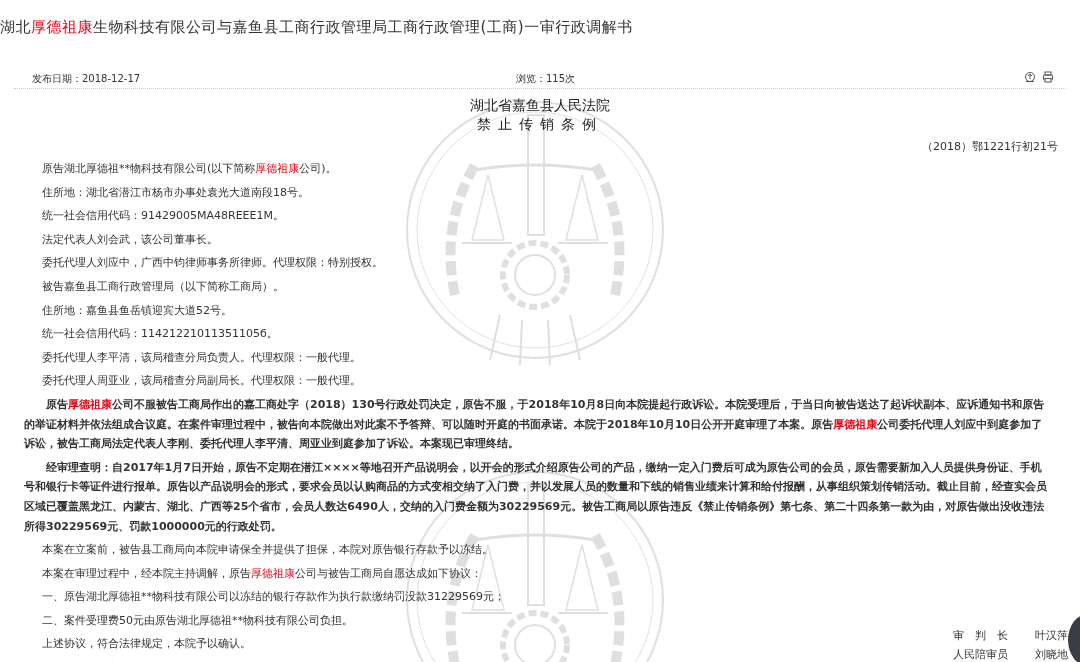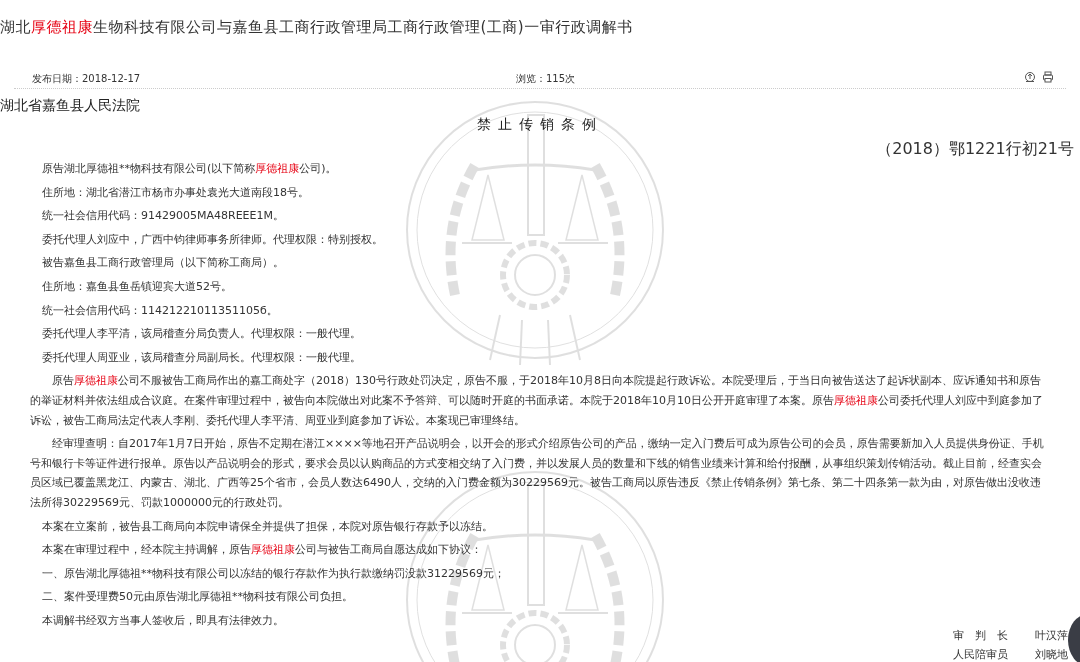--- a/index.html
+++ b/index.html
@@ -22,35 +22,35 @@
   .meta-bar .icons span { display: inline-block; width: 12px; height: 12px; cursor: pointer; }
   .meta-divider {
     position: absolute; top: 88px; left: 14px; width: 1052px; border-top: 1px dotted #ccc;
   }
 
   .watermark { position: absolute; left: 400px; width: 270px; height: 270px; opacity: 0.18; pointer-events: none; }
   .wm1 { top: 95px; }
   .wm2 { top: 465px; }
 
   .court-name {
-    position: absolute; top: 97px; left: 0; width: 1080px; text-align: left; font-size: 14px; color: #222;
+    position: absolute; top: 97px; left: 0; width: 1080px; text-align: center; font-size: 14px; color: #222;
   }
   .doc-type {
     position: absolute; top: 116px; left: 0; width: 1080px; text-align: center; font-size: 14px; color: #222; letter-spacing: 7px;
   }
   .case-no {
-    position: absolute; top: 139px; right: 6px; font-size: 16px; color: #333;
+    position: absolute; top: 139px; right: 22px; font-size: 11px; color: #333;
   }
 
   .body-text {
     position: absolute; top: 155px; left: 38px; width: 1030px; font-size: 11px; color: #333; line-height: 19.6px;
     font-family: "DejaVu Sans", sans-serif;
   }
   .body-text p { margin: 4px; }
-  .body-text .indent { text-indent: 2em; margin-left: -38px; padding-left: 30px; width: 1048px; }
+  .body-text .indent { text-indent: 2em; margin-left: -38px; padding-left: 24px; width: 1048px; font-weight: bold; }
   .hl { color: #e60012; }
 
   .signatures {
     position: absolute; top: 626px; left: 928px; font-size: 11px; color: #333; line-height: 19px;
   }
   .sig-row { display: flex; text-align: right; }
   .sig-role { width: 80px; }
   .sig-name { width: 60px; }
 
   .float-btn {
@@ -118,35 +118,37 @@
 </svg>
 
 <div class="court-name">湖北省嘉鱼县人民法院</div>
 <div class="doc-type">禁止传销条例</div>
 <div class="case-no">（2018）鄂1221行初21号</div>
 
 <div class="body-text">
   <p><span>原告湖北厚德祖**物科技有限公司(以下简称</span><span class="hl">厚德祖康</span><span>公司)。</span></p>
   <p>住所地：湖北省潜江市杨市办事处袁光大道南段18号。</p>
   <p>统一社会信用代码：91429005MA48REEE1M。</p>
+  <p>法定代表人刘会武，该公司董事长。</p>
   <p>委托代理人刘应中，广西中钧律师事务所律师。代理权限：特别授权。</p>
   <p>被告嘉鱼县工商行政管理局（以下简称工商局）。</p>
   <p>住所地：嘉鱼县鱼岳镇迎宾大道52号。</p>
   <p>统一社会信用代码：11421221011351105б。</p>
   <p>委托代理人李平清，该局稽查分局负责人。代理权限：一般代理。</p>
   <p>委托代理人周亚业，该局稽查分局副局长。代理权限：一般代理。</p>
 
   <p class="indent"><span>原告</span><span class="hl">厚德祖康</span><span>公司不服被告工商局作出的嘉工商处字（2018）130号行政处罚决定，原告不服，于2018年10月8日向本院提起行政诉讼。本院受理后，于当日向被告送达了起诉状副本、应诉通知书和原告的举证材料并依法组成合议庭。在案件审理过程中，被告向本院做出对此案不予答辩、可以随时开庭的书面承诺。本院于2018年10月10日公开开庭审理了本案。原告</span><span class="hl">厚德祖康</span><span>公司委托代理人刘应中到庭参加了诉讼，被告工商局法定代表人李刚、委托代理人李平清、周亚业到庭参加了诉讼。本案现已审理终结。</span></p>
 
   <p class="indent">经审理查明：自2017年1月7日开始，原告不定期在潜江××××等地召开产品说明会，以开会的形式介绍原告公司的产品，缴纳一定入门费后可成为原告公司的会员，原告需要新加入人员提供身份证、手机号和银行卡等证件进行报单。原告以产品说明会的形式，要求会员以认购商品的方式变相交纳了入门费，并以发展人员的数量和下线的销售业绩来计算和给付报酬，从事组织策划传销活动。截止目前，经查实会员区域已覆盖黑龙江、内蒙古、湖北、广西等25个省市，会员人数达6490人，交纳的入门费金额为30229569元。被告工商局以原告违反《禁止传销条例》第七条、第二十四条第一款为由，对原告做出没收违法所得30229569元、罚款1000000元的行政处罚。</p>
 
   <p>本案在立案前，被告县工商局向本院申请保全并提供了担保，本院对原告银行存款予以冻结。</p>
   <p><span>本案在审理过程中，经本院主持调解，原告</span><span class="hl">厚德祖康</span><span>公司与被告工商局自愿达成如下协议：</span></p>
   <p>一、原告湖北厚德祖**物科技有限公司以冻结的银行存款作为执行款缴纳罚没款31229569元；</p>
   <p>二、案件受理费50元由原告湖北厚德祖**物科技有限公司负担。</p>
+  <p>上述协议，符合法律规定，本院予以确认。</p>
   <p>本调解书经双方当事人签收后，即具有法律效力。</p>
 </div>
 
 <div class="signatures">
   <div class="sig-row">
     <span class="sig-role">审　判　长</span>
     <span class="sig-name">叶汉萍</span>
   </div>
   <div class="sig-row">
     <span class="sig-role">人民陪审员</span>

